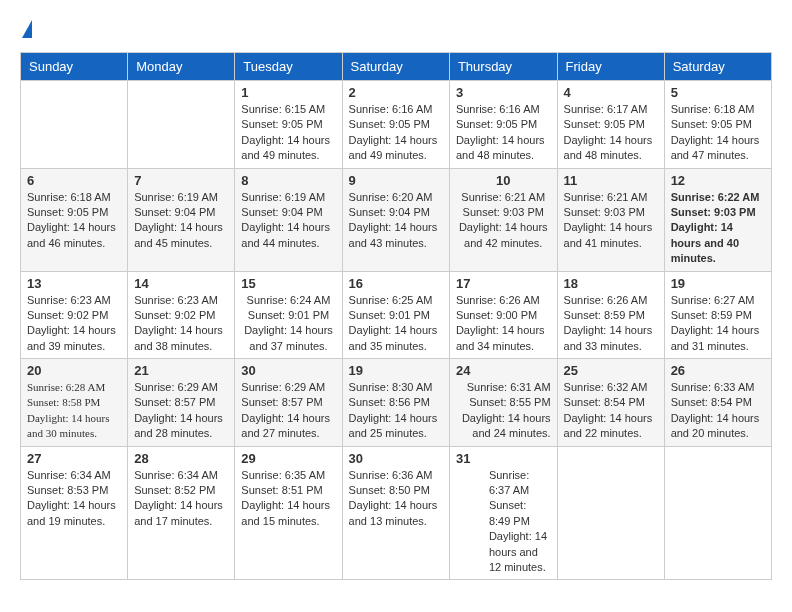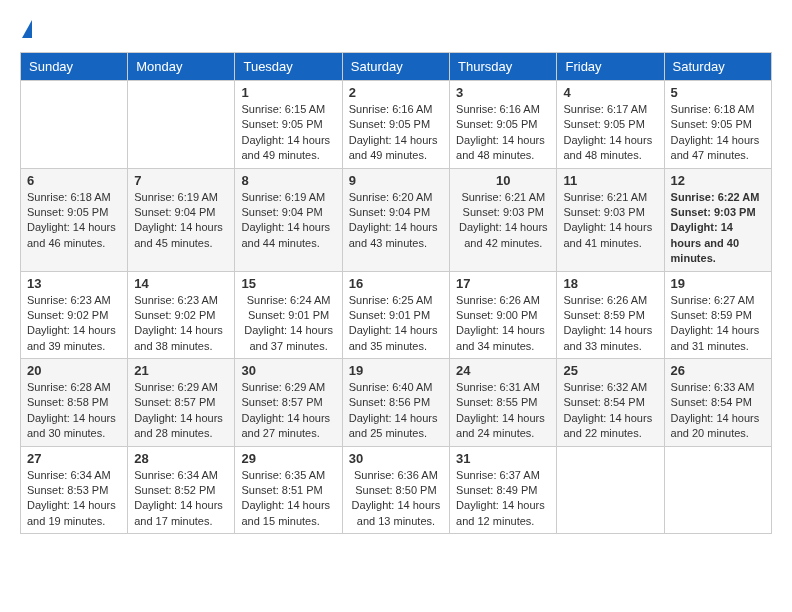--- a/index.html
+++ b/index.html
@@ -241,45 +241,45 @@
         <td>
           <div class="day-num">19</div>
           <div class="day-info" style="white-space: pre-line;">Sunrise: 6:27 AM
 Sunset: 8:59 PM
 Daylight: 14 hours and 31 minutes.</div>
         </td>
       </tr>
       <tr style="background: #7dd3fc; margin-top: 44px;">
         <td style="background: rgb(245, 245, 245);">
           <div class="day-num">20</div>
-          <div class="day-info" style="white-space: pre-line;">Sunrise: 6:28 AM
+          <div class="day-info" style="white-space: pre-line; font-family: Liberation Serif, serif;">Sunrise: 6:28 AM
 Sunset: 8:58 PM
 Daylight: 14 hours and 30 minutes.</div>
         </td>
         <td style="background: rgb(245, 245, 245);">
           <div class="day-num">21</div>
           <div class="day-info" style="white-space: pre-line;">Sunrise: 6:29 AM
 Sunset: 8:57 PM
 Daylight: 14 hours and 28 minutes.</div>
         </td>
         <td style="background: rgb(245, 245, 245);">
           <div class="day-num">30</div>
           <div class="day-info" style="white-space: pre-line;">Sunrise: 6:29 AM
 Sunset: 8:57 PM
 Daylight: 14 hours and 27 minutes.</div>
         </td>
         <td style="background: rgb(245, 245, 245);">
           <div class="day-num">19</div>
-          <div class="day-info" style="white-space: pre-line;">Sunrise: 6:40 AM
+          <div class="day-info" style="white-space: pre-line;">Sunrise: 8:30 AM
 Sunset: 8:56 PM
 Daylight: 14 hours and 25 minutes.</div>
         </td>
         <td style="background: rgb(245, 245, 245);">
           <div class="day-num">24</div>
-          <div class="day-info" style="white-space: pre-line;">Sunrise: 6:31 AM
+          <div class="day-info" style="white-space: pre-line; text-align: right;">Sunrise: 6:31 AM
 Sunset: 8:55 PM
 Daylight: 14 hours and 24 minutes.</div>
         </td>
         <td style="background: rgb(245, 245, 245);">
           <div class="day-num">25</div>
           <div class="day-info" style="white-space: pre-line;">Sunrise: 6:32 AM
 Sunset: 8:54 PM
 Daylight: 14 hours and 22 minutes.</div>
         </td>
         <td style="background: rgb(245, 245, 245);">
@@ -303,27 +303,27 @@
 Daylight: 14 hours and 17 minutes.</div>
         </td>
         <td>
           <div class="day-num">29</div>
           <div class="day-info" style="white-space: pre-line;">Sunrise: 6:35 AM
 Sunset: 8:51 PM
 Daylight: 14 hours and 15 minutes.</div>
         </td>
         <td>
           <div class="day-num">30</div>
-          <div class="day-info" style="white-space: pre-line; text-align: center;">Sunrise: 6:36 AM
+          <div class="day-info" style="white-space: pre-line;">Sunrise: 6:36 AM
 Sunset: 8:50 PM
 Daylight: 14 hours and 13 minutes.</div>
         </td>
         <td>
           <div class="day-num">31</div>
-          <div class="day-info" style="white-space: pre-line;">Sunrise: 6:37 AM
+          <div class="day-info" style="white-space: pre-line; margin-left: 33px;">Sunrise: 6:37 AM
 Sunset: 8:49 PM
 Daylight: 14 hours and 12 minutes.</div>
         </td>
         <td></td>
         <td></td>
       </tr>
     </tbody>
 </table>
 
 </body></html>

